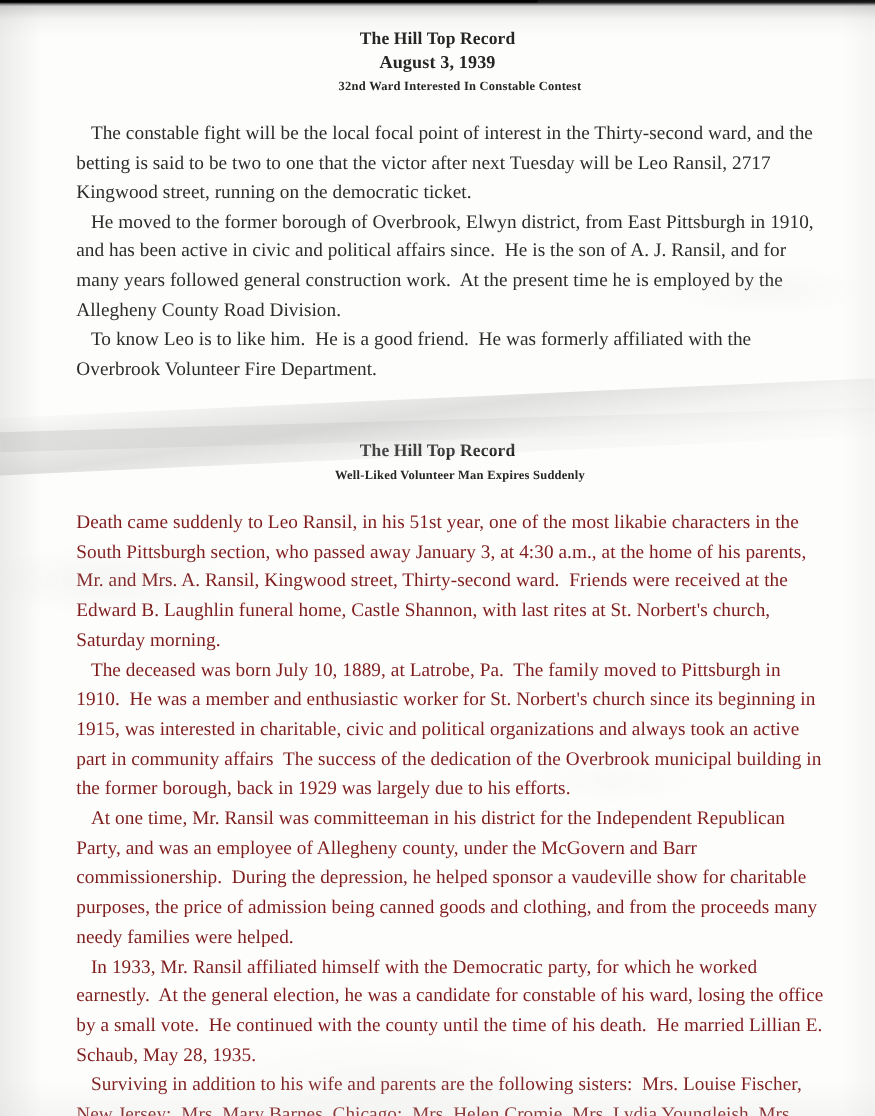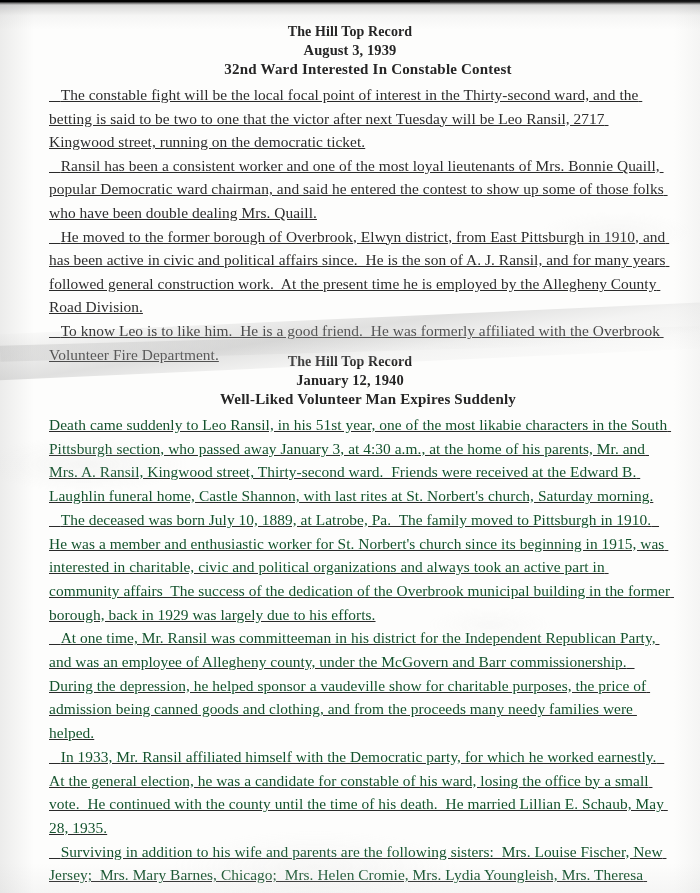--- a/index.html
+++ b/index.html
@@ -114,40 +114,39 @@
   .headline {
     text-align: center;
     font-weight: bold;
     font-size: 14.5px;
     line-height: 19px;
     letter-spacing: 0.1px;
     color: #262626;
   }
   .masthead { font-size: 14px; }
   .dateline { font-size: 14.5px; }
-  .headline { font-size: 15px; letter-spacing: 0.2px; padding-left: 36px; }
+  .headline { font-size: 10px; letter-spacing: 0.2px; padding-left: 36px; }
 
   .body-block {
-    margin: 4px;
+    margin: 16px;
     padding: 0 24px 0 45px;
-    text-decoration: underline;
   }
 
   .para {
     margin: 0;
     font-size: 15.4px;
     line-height: 23.6px;
     color: #2d2d2d;
     text-align: left;
     white-space: pre-wrap;
     letter-spacing: 0.05px;
   }
 
   
-  .clip-two .para { color: #14532d; line-height: 23.7px; }
+  .clip-two .para { color: #7f1d1d; line-height: 23.7px; }
   .clip-two .masthead { color: #1f1f1f; }
 
   .para.first-of-article { margin-top: 2px; }
 </style>
 </head>
 <body>
 
 <div class="page">
 
   <div class="scan-mottle"></div>
@@ -158,29 +157,27 @@
   <div class="scan-crease2"></div>
   <div class="scan-top-fade"></div>
   <div class="scan-top-band"></div>
 
   <div class="clip clip-one">
     <div class="masthead">The Hill Top Record</div>
     <div class="dateline">August 3, 1939</div>
     <div class="headline">32nd Ward Interested In Constable Contest</div>
     <div class="body-block">
       <p class="para first-of-article">   The constable fight will be the local focal point of interest in the Thirty-second ward, and the betting is said to be two to one that the victor after next Tuesday will be Leo Ransil, 2717 Kingwood street, running on the democratic ticket.</p>
-      <p class="para">   Ransil has been a consistent worker and one of the most loyal lieutenants of Mrs. Bonnie Quaill, popular Democratic ward chairman, and said he entered the contest to show up some of those folks who have been double dealing Mrs. Quaill.</p>
       <p class="para">   He moved to the former borough of Overbrook, Elwyn district, from East Pittsburgh in 1910, and has been active in civic and political affairs since.  He is the son of A. J. Ransil, and for many years followed general construction work.  At the present time he is employed by the Allegheny County Road Division.</p>
       <p class="para">   To know Leo is to like him.  He is a good friend.  He was formerly affiliated with the Overbrook Volunteer Fire Department.</p>
     </div>
   </div>
 
   <div class="clip clip-two">
     <div class="masthead">The Hill Top Record</div>
-    <div class="dateline">January 12, 1940</div>
     <div class="headline">Well-Liked Volunteer Man Expires Suddenly</div>
     <div class="body-block">
       <p class="para first-of-article">Death came suddenly to Leo Ransil, in his 51st year, one of the most likabie characters in the South Pittsburgh section, who passed away January 3, at 4:30 a.m., at the home of his parents, Mr. and Mrs. A. Ransil, Kingwood street, Thirty-second ward.  Friends were received at the Edward B. Laughlin funeral home, Castle Shannon, with last rites at St. Norbert's church, Saturday morning.</p>
       <p class="para">   The deceased was born July 10, 1889, at Latrobe, Pa.  The family moved to Pittsburgh in 1910.  He was a member and enthusiastic worker for St. Norbert's church since its beginning in 1915, was interested in charitable, civic and political organizations and always took an active part in community affairs  The success of the dedication of the Overbrook municipal building in the former borough, back in 1929 was largely due to his efforts.</p>
       <p class="para">   At one time, Mr. Ransil was committeeman in his district for the Independent Republican Party, and was an employee of Allegheny county, under the McGovern and Barr commissionership.  During the depression, he helped sponsor a vaudeville show for charitable purposes, the price of admission being canned goods and clothing, and from the proceeds many needy families were helped.</p>
       <p class="para">   In 1933, Mr. Ransil affiliated himself with the Democratic party, for which he worked earnestly.  At the general election, he was a candidate for constable of his ward, losing the office by a small vote.  He continued with the county until the time of his death.  He married Lillian E. Schaub, May 28, 1935.</p>
       <p class="para">   Surviving in addition to his wife and parents are the following sisters:  Mrs. Louise Fischer, New Jersey;  Mrs. Mary Barnes, Chicago;  Mrs. Helen Cromie, Mrs. Lydia Youngleish, Mrs. Theresa Martin, Miss Emma and Rita Ransil, Overbrook;  also two brothers, Paul of New York, and Ray of Overbrook.</p>
     </div>
   </div>
 

